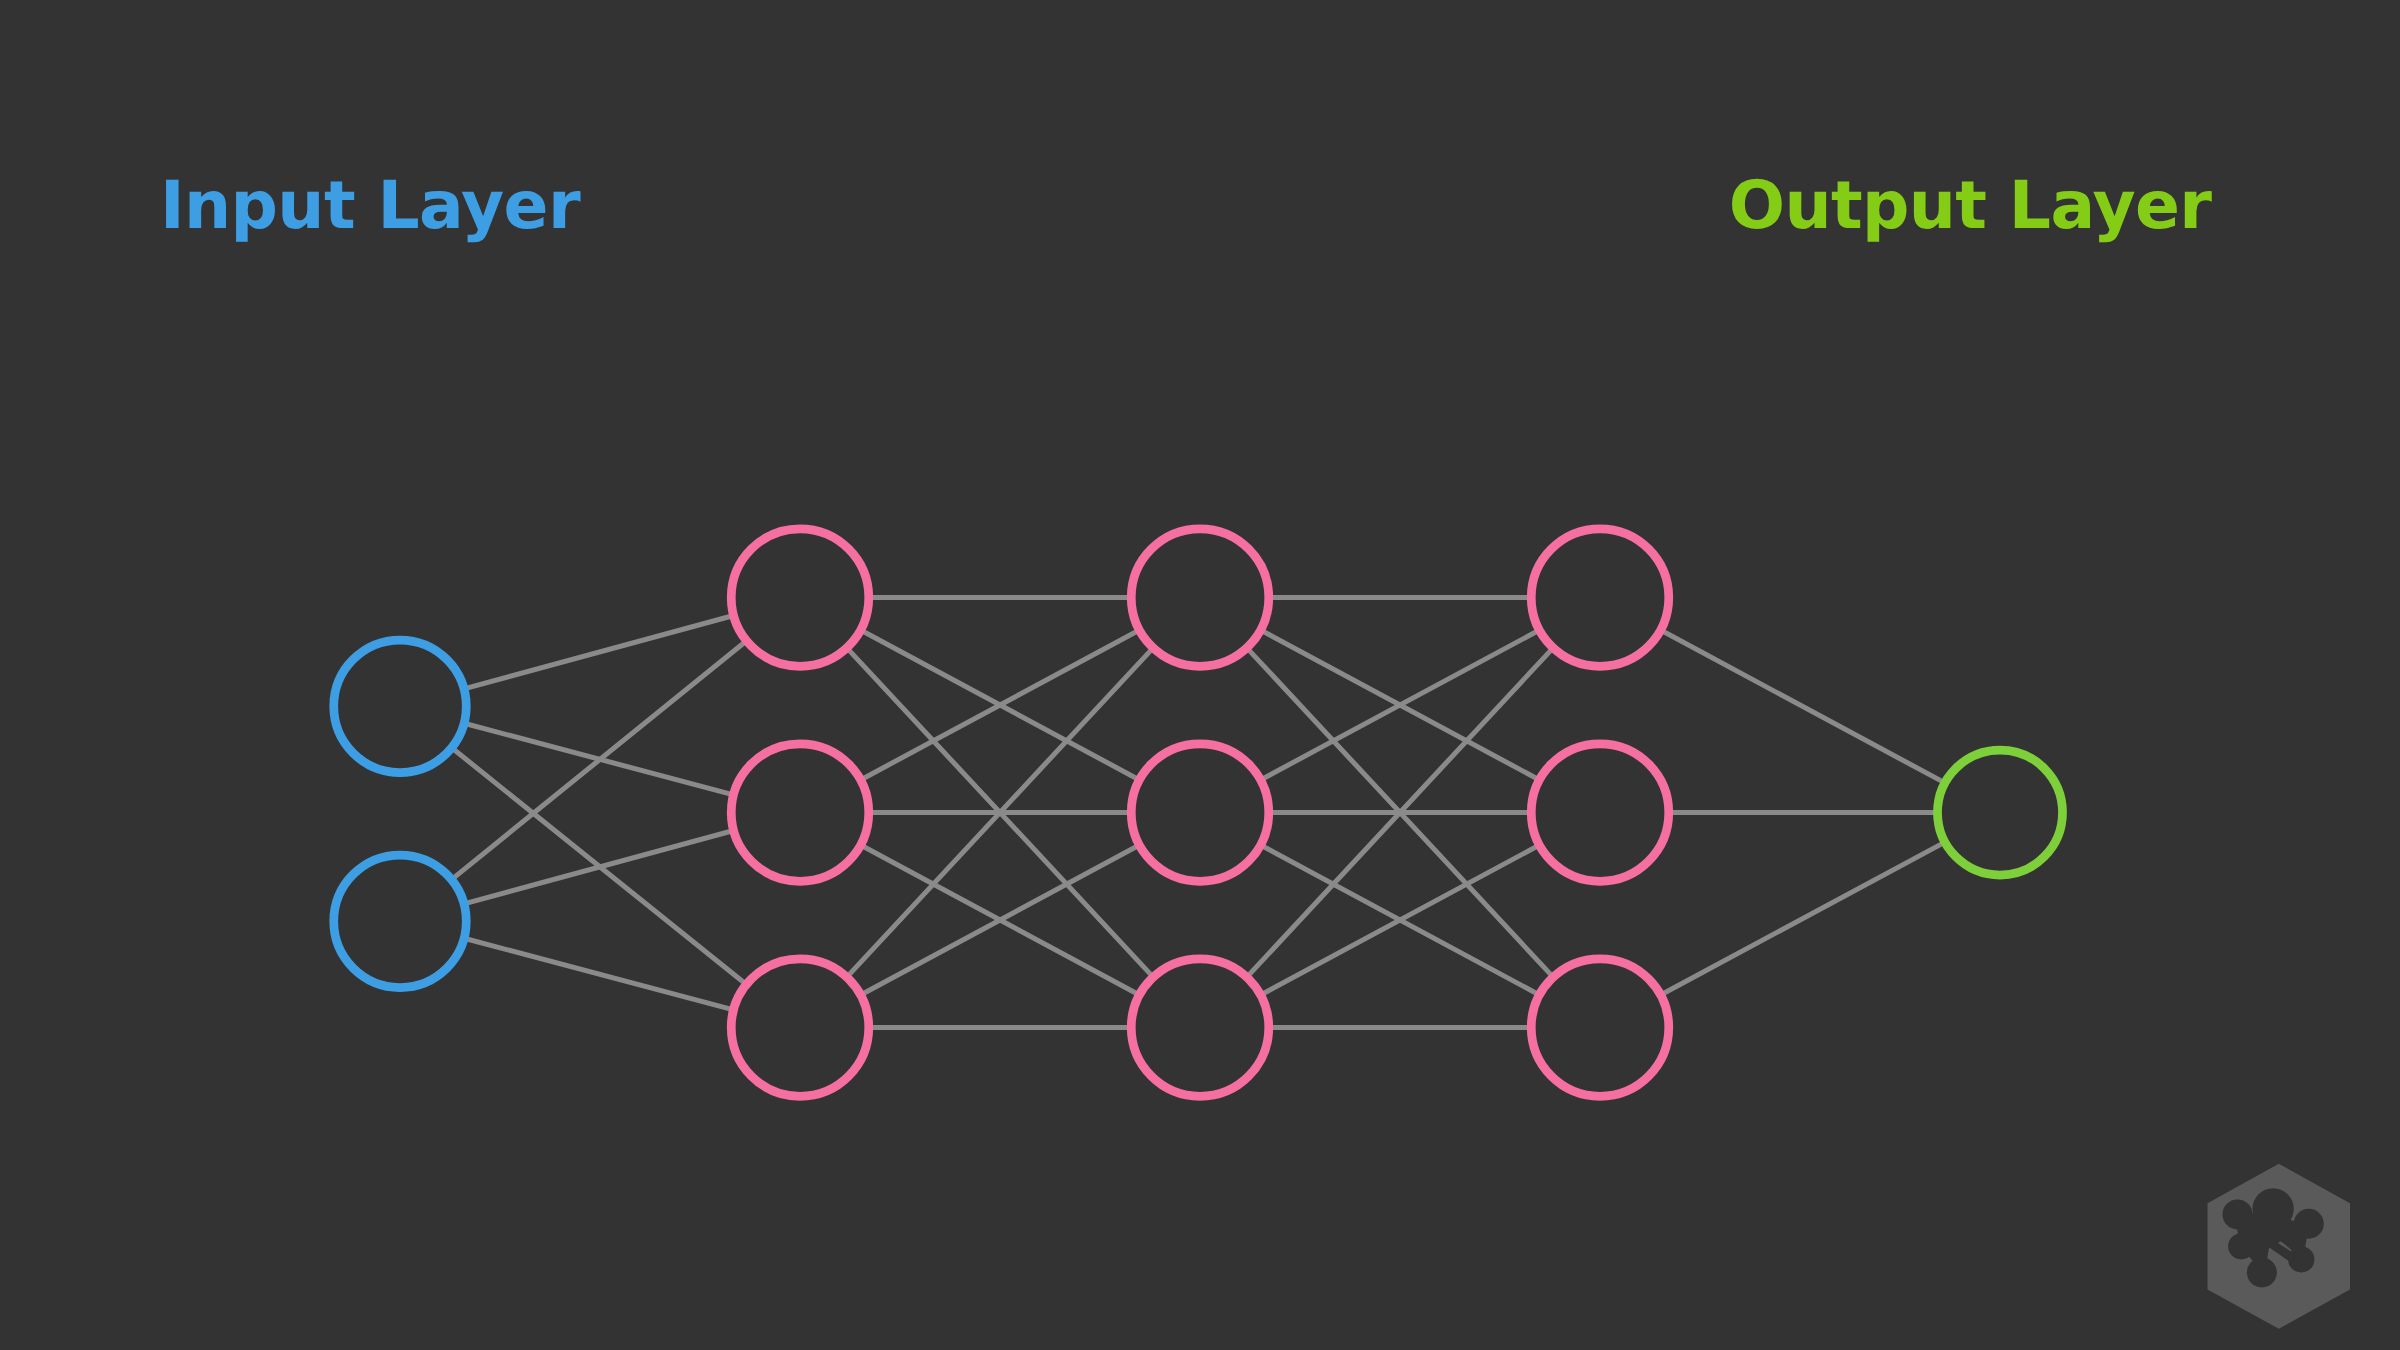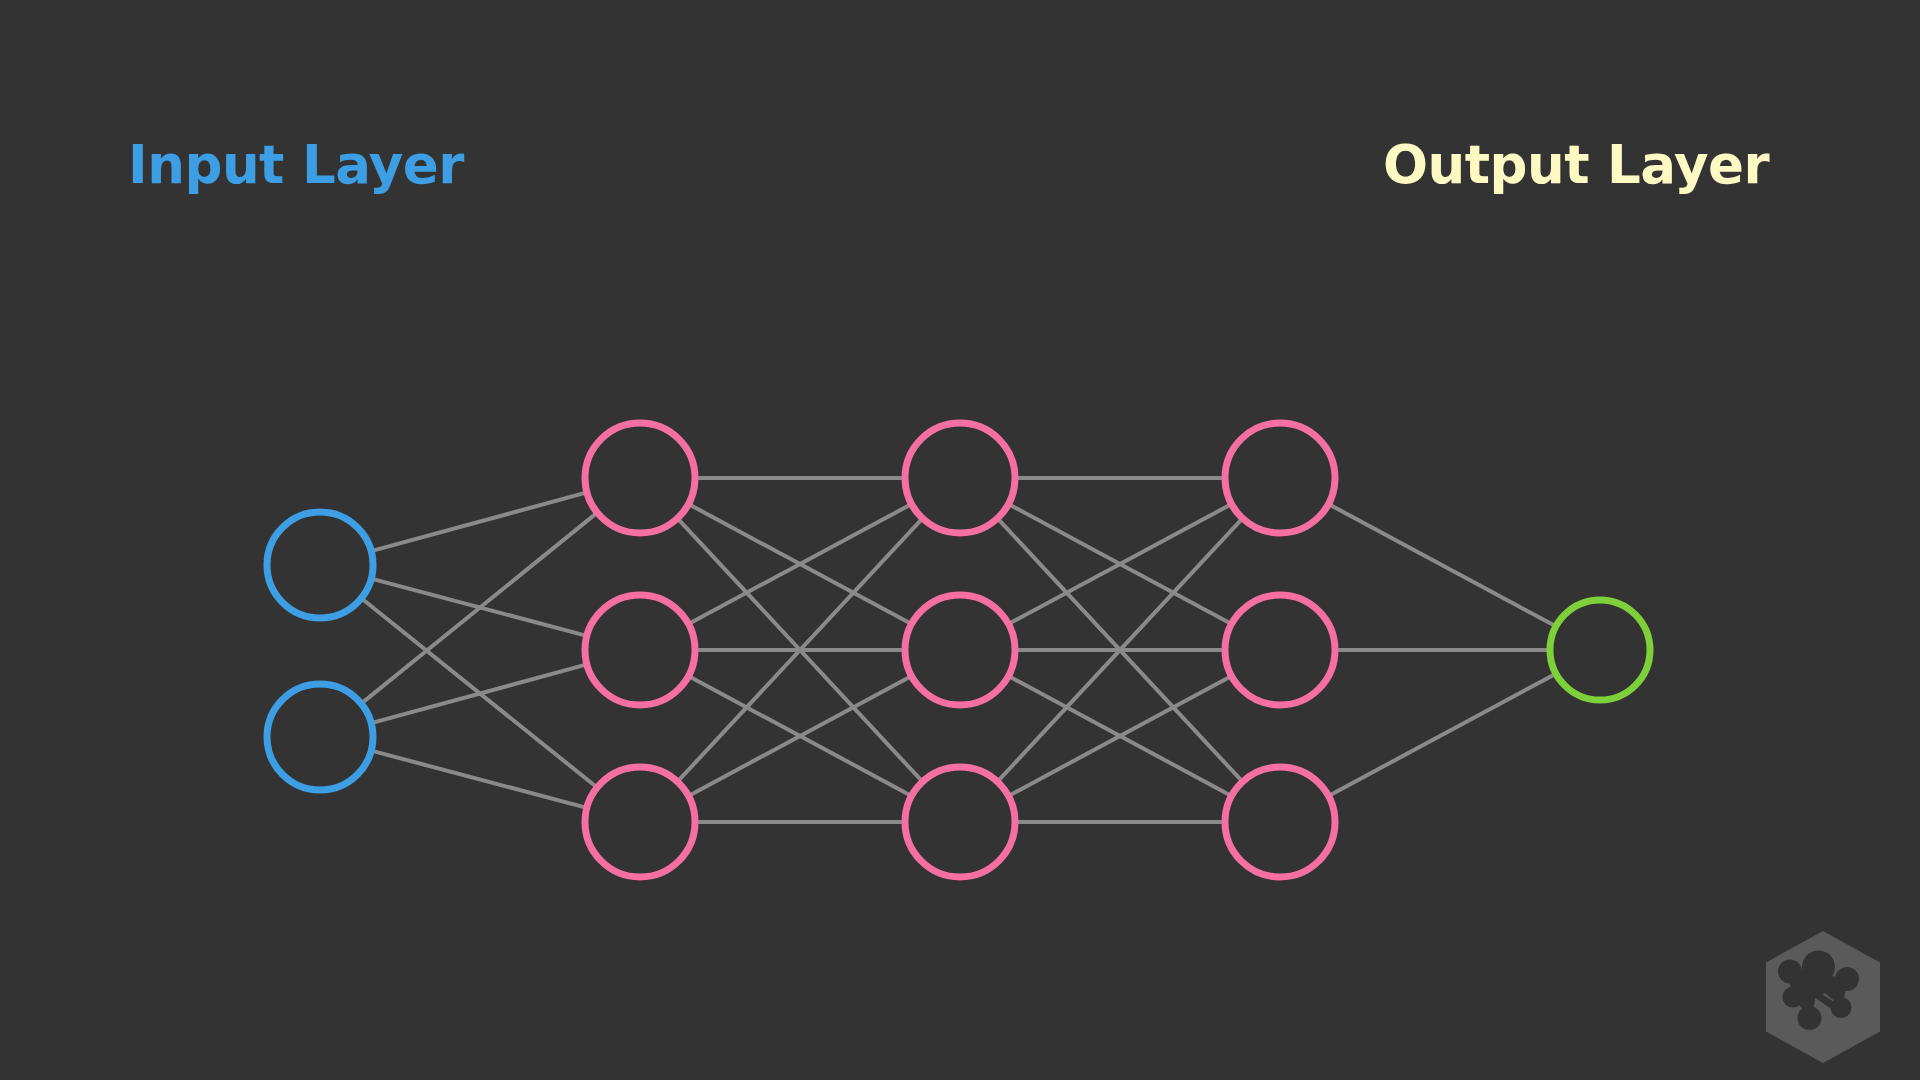--- a/index.html
+++ b/index.html
@@ -98,21 +98,21 @@
         <circle cx="1280" cy="478" r="55" fill="none" stroke="#f56fa1" stroke-width="7"></circle>
         <circle cx="1280" cy="650" r="55" fill="none" stroke="#f56fa1" stroke-width="7"></circle>
         <circle cx="1280" cy="822" r="55" fill="none" stroke="#f56fa1" stroke-width="7"></circle>
         <circle cx="1600" cy="650" r="50" fill="none" stroke="#7ed03a" stroke-width="7"></circle>
       </g>
   </svg>
 
   <div class="layer-label" id="label-input" style="color: rgb(61, 158, 227);">Input Layer</div>
 
 
-  <div class="layer-label" id="label-output" style="color: #fef9c3;">Output Layer</div>
+  <div class="layer-label" id="label-output" style="color: #84cc16;">Output Layer</div>
 
   <svg id="watermark" viewBox="0 0 100 100" xmlns="http://www.w3.org/2000/svg">
     <path id="wm-hex" d="M50 6 L88 27 L88 73 L50 94 L12 73 L12 27 Z" fill="#5a5a5a"></path>
     <g id="wm-neuron" fill="#333333">
       <circle cx="28" cy="33" r="8" fill="#333333"></circle>
       <circle cx="47" cy="30" r="11" fill="#333333"></circle>
       <circle cx="66" cy="38" r="8" fill="#333333"></circle>
       <circle cx="30" cy="50" r="7" fill="#333333"></circle>
       <circle cx="41" cy="64" r="8" fill="#333333"></circle>
       <circle cx="62" cy="57" r="7" fill="#333333"></circle>

